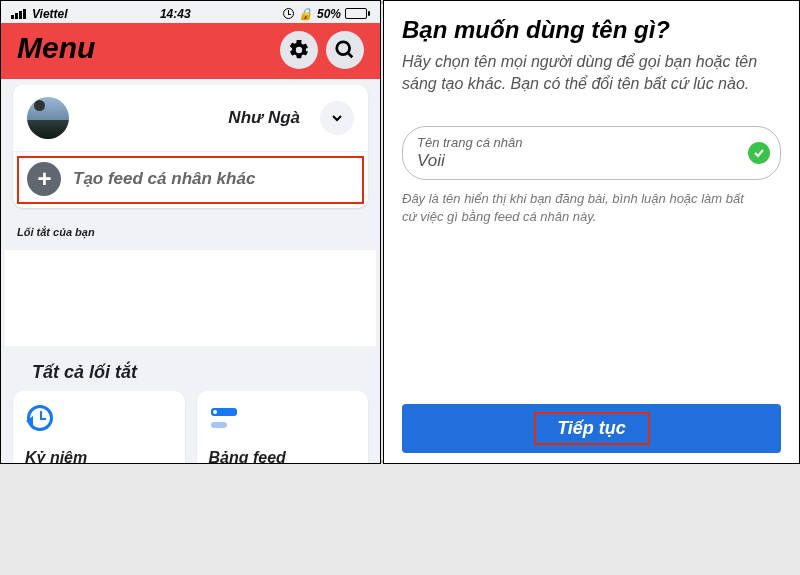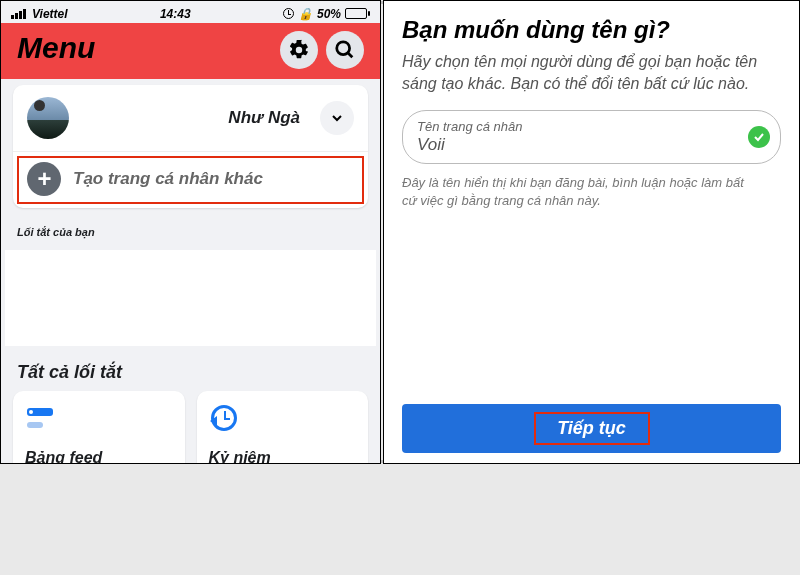--- a/index.html
+++ b/index.html
@@ -36,21 +36,21 @@
     .profile-name { flex:1; text-align:right; padding-right:8px; font-size:17px; font-weight:600; color:#1c1e21;}
     .chev-circle { width:34px;height:34px;border-radius:50%;background:#f1f2f5;display:flex;align-items:center;justify-content:center;}
 
     .create-row { display:flex; align-items:center; padding:10px 14px 12px 14px; gap:12px; border-top:1px solid #eee; position:relative;}
     .plus-circle { width:34px;height:34px;border-radius:50%;background:#606770;display:flex;align-items:center;justify-content:center;color:#fff;font-size:24px;font-weight:700;line-height:1;flex-shrink:0;}
     .create-text { font-size:17px;font-weight:600;color:#666;}
     .red-box-left { position:absolute; left:4px; right:4px; top:4px; bottom:4px; border:2.5px solid #e22c0e; pointer-events:none;}
 
     .sec-subheader { padding: 18px 16px 4px 16px; font-size:11px; font-weight:700; color:#1c1e21;}
     .white-gap { height: 96px; background:#fff; margin:8px 4px 0 4px;}
-    .shortcut-header { padding: 16px 16px 8px 16px; font-size:18px; font-weight:800; color:#1c1e21;}
+    .shortcut-header { padding: 16px 16px 8px 31px; font-size:18px; font-weight:800; color:#1c1e21;}
     .grid2 { display:grid; grid-template-columns:1fr 1fr; gap:12px; padding:0 12px 12px 12px;}
     .card { background:#fff; border-radius:10px; padding:12px 12px 8px 12px; box-shadow:0 1px 2px rgba(0,0,0,.12);}
     .card .icon-wrap { width:30px;height:30px; display:flex; align-items:center; justify-content:center; margin-bottom:16px;}
     .card .card-label { font-size:16px; font-weight:600; color:#1c1e21;}
     .marketplace-icon { width:26px;height:24px;position:relative;}
     .marketplace-icon .awning{position:absolute;top:0;left:0;right:0;height:10px;background:#1877f2;border-radius:3px 3px 6px 6px;}
     .marketplace-icon .awning::after{content:"";position:absolute;bottom:-2px;left:0;right:0;height:6px;background:repeating-linear-gradient(90deg,#64b5f6 0 4px,#1565c0 4px 8px);border-radius:0 0 5px 5px;}
     .marketplace-icon .base{position:absolute;bottom:0;left:3px;right:3px;height:14px;border:2px solid #1877f2;border-top:none;border-radius:0 0 2px 2px;}
     .memories-icon { width:26px;height:26px;border:3px solid #1877f2;border-radius:50%;position:relative;}
     .memories-icon::before{content:"";position:absolute;width:2px;height:7px;background:#1877f2;left:10px;top:3px;}
@@ -64,21 +64,21 @@
     .friends-icon .p1,.friends-icon .p2{position:absolute;bottom:0;width:14px;height:10px;border-radius:7px 7px 0 0;}
     .friends-icon .p1{left:0;background:#a7c7f2;}
     .friends-icon .p2{right:0;background:#1877f2;}
     .friends-icon .h1,.friends-icon .h2{position:absolute;top:2px;width:9px;height:9px;border-radius:50%;}
     .friends-icon .h1{left:3px;background:#a7c7f2;}
     .friends-icon .h2{right:3px;background:#1877f2;}
 
     
     .right { background:#fff; padding: 14px 18px 0 18px; display:flex; flex-direction:column;}
     .r-title { font-size:24px; font-weight:800; color:#000; line-height:1.25; margin-bottom:6px;}
-    .r-sub { font-size:16px; color:#555; line-height:1.35; margin-bottom:16px;}
+    .r-sub { font-size:16px; color:#555; line-height:1.35; margin-bottom:32px;}
     .input-box { border:1.5px solid #bbb; border-radius:24px; padding:8px 44px 8px 14px; position:relative;}
     .input-label { font-size:13px; color:#666;}
     .input-value { font-size:17px; color:#555; margin-top:1px;}
     .check-circle { position:absolute; right:10px; top:50%; transform:translateY(-50%); width:22px;height:22px;border-radius:50%;background:#3cc24a;display:flex;align-items:center;justify-content:center;}
     .helper-text { font-size:13px; color:#777; line-height:1.35; margin-top:10px; max-width:350px;}
     .bottom-area { margin-top:auto; padding-bottom:10px;}
     .continue-btn { background:#216fdb; color:#fff; text-align:center; padding:14px 0; font-size:18px; font-weight:600; border-radius:4px; position:relative;}
     .red-box-right { position:absolute; left:50%; transform:translateX(-50%); top:8px; bottom:8px; width:116px; border:2.5px solid #e22c0e; pointer-events:none;}
 
     svg { display:block;}
@@ -134,47 +134,47 @@
         <div class="avatar"></div>
         <div class="profile-name">Như Ngà</div>
         <div class="chev-circle">
           <svg width="16" height="16" viewBox="0 0 24 24" fill="none" stroke="#000" stroke-width="3">
               <polyline points="6 9 12 15 18 9"></polyline>
             </svg>
         </div>
       </div>
       <div class="create-row">
         <div class="plus-circle">+</div>
-        <div class="create-text">Tạo trang cá nhân khác</div>
+        <div class="create-text">Tạo feed cá nhân khác</div>
         <div class="red-box-left"></div>
       </div>
     </div>
 
     <div class="sec-subheader">Lối tắt của bạn</div>
     <div class="white-gap"></div>
 
     <div class="shortcut-header">Tất cả lối tắt</div>
     <div class="grid2">
+      <div class="card">
+        <div class="icon-wrap">
+            <div class="memories-icon">
+              <div class="arrow"></div>
+            </div>
+          </div>
+        <div class="card-label">Kỷ niệm</div>
+      </div>
       <div class="card">
         <div class="icon-wrap">
             <div class="feed-icon">
               <div class="bar1"></div>
               <div class="dot"></div>
               <div class="bar2"></div>
             </div>
           </div>
         <div class="card-label">Bảng feed</div>
-      </div>
-      <div class="card">
-        <div class="icon-wrap">
-            <div class="memories-icon">
-              <div class="arrow"></div>
-            </div>
-          </div>
-        <div class="card-label">Kỷ niệm</div>
       </div>
       <div class="card">
         <div class="icon-wrap">
             <div class="friends-icon">
               <div class="h1"></div>
               <div class="h2"></div>
               <div class="p1"></div>
               <div class="p2"></div>
             </div>
           </div>
@@ -190,21 +190,21 @@
     <div class="input-box">
       <div class="input-label">Tên trang cá nhân</div>
       <div class="input-value">Voii</div>
       <div class="check-circle">
         <svg width="12" height="12" viewBox="0 0 24 24" fill="none" stroke="#fff" stroke-width="4">
             <polyline points="4 12 10 18 20 6"></polyline>
           </svg>
       </div>
     </div>
 
-    <div class="helper-text">Đây là tên hiển thị khi bạn đăng bài, bình luận hoặc làm bất cứ việc gì bằng trang cá nhân này.</div>
+    <div class="helper-text">Đây là tên hiển thị khi bạn đăng bài, bình luận hoặc làm bất cứ việc gì bằng feed cá nhân này.</div>
 
     <div class="bottom-area">
       <div class="continue-btn">
         <span>Tiếp tục</span>
         <div class="red-box-right"></div>
       </div>
     </div>
   </div>
 
 </div>

